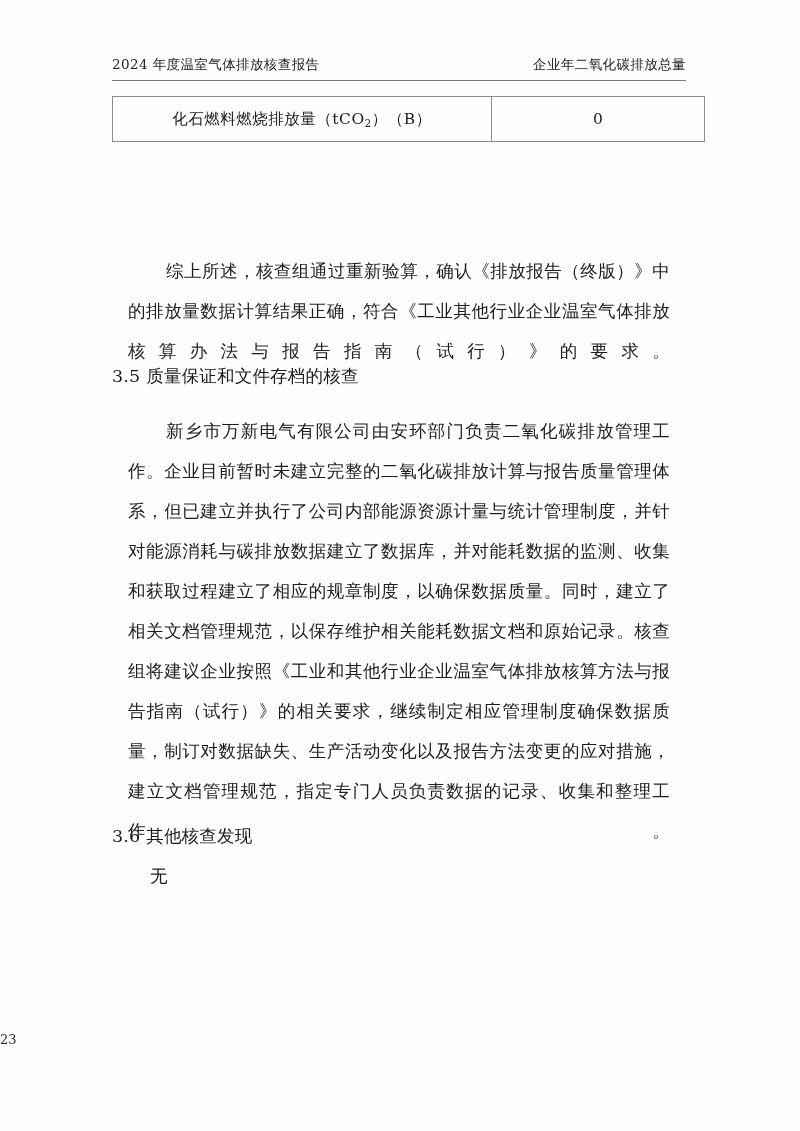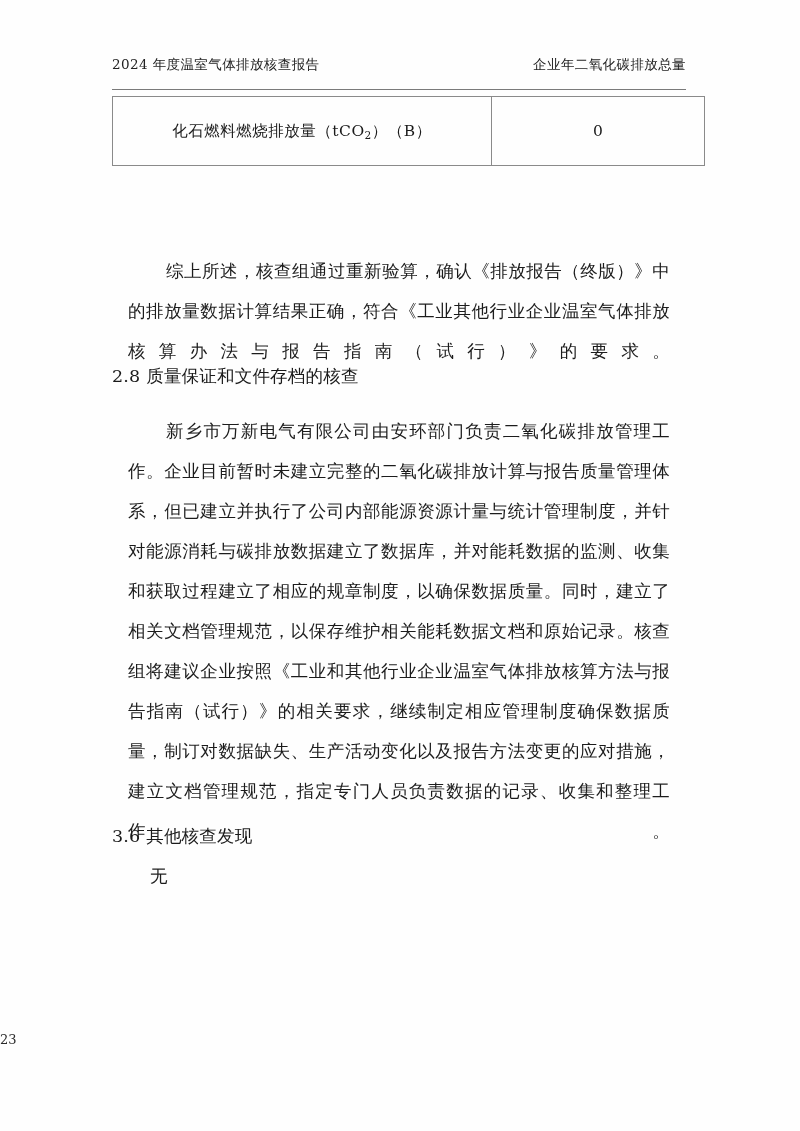--- a/index.html
+++ b/index.html
@@ -30,21 +30,21 @@
     position: absolute;
     left: 112px;
     top: 56px;
     width: 574px;
     display: flex;
     justify-content: space-between;
     align-items: flex-end;
     font-size: 13.5px;
     letter-spacing: 0.4px;
     color: #222;
-    padding-bottom: 15px;
+    padding-bottom: 6px;
     border-bottom: 1.2px solid #7a7a7a;
     font-family: "DejaVu Serif", "Liberation Serif", serif;
   }
   .doc-header .h-left,
   .doc-header .h-right {
     white-space: nowrap;
   }
 
   
   .emission-table {
@@ -56,21 +56,21 @@
     table-layout: fixed;
   }
   .emission-table td {
     border: 1.1px solid #8a8a8a;
     height: 44px;
     font-size: 15.5px;
     text-align: center;
     vertical-align: middle;
     color: #1a1a1a;
     letter-spacing: 0.5px;
-    padding: 12px 4px;
+    padding: 0 4px;
   }
   .emission-table td.label-cell { width: 370px; }
   .emission-table td.value-cell {
     width: 204px;
     font-family: "DejaVu Serif", "Liberation Serif", serif;
     letter-spacing: 0.2px;
   }
   .emission-table sub {
     font-size: 0.68em;
     vertical-align: -0.25em;
@@ -142,21 +142,21 @@
         <td class="value-cell">0</td>
       </tr>
     </tbody>
   </table>
 
   <div class="body-block" style="top: 236px;">
     <p class="para">综上所述，核查组通过重新验算，确认《排放报告（终版）》中的排放量数据计算结果正确，符合《工业其他行业企业温室气体排放核算办法与报告指南（试行）》的要求。</p>
   </div>
 
   <div class="body-block" style="top: 356px;">
-    <h2 class="section-heading">2.8 质量保证和文件存档的核查</h2>
+    <h2 class="section-heading">3.5 质量保证和文件存档的核查</h2>
     <p class="para">新乡市万新电气有限公司由安环部门负责二氧化碳排放管理工作。企业目前暂时未建立完整的二氧化碳排放计算与报告质量管理体系，但已建立并执行了公司内部能源资源计量与统计管理制度，并针对能源消耗与碳排放数据建立了数据库，并对能耗数据的监测、收集和获取过程建立了相应的规章制度，以确保数据质量。同时，建立了相关文档管理规范，以保存维护相关能耗数据文档和原始记录。核查组将建议企业按照《工业和其他行业企业温室气体排放核算方法与报告指南（试行）》的相关要求，继续制定相应管理制度确保数据质量，制订对数据缺失、生产活动变化以及报告方法变更的应对措施，建立文档管理规范，指定专门人员负责数据的记录、收集和整理工作。</p>
   </div>
 
   <div class="body-block" style="top: 816px;">
     <h2 class="section-heading">3.6 其他核查发现</h2>
     <p class="plain">无</p>
   </div>
 
   <div class="page-number">23</div>
 

